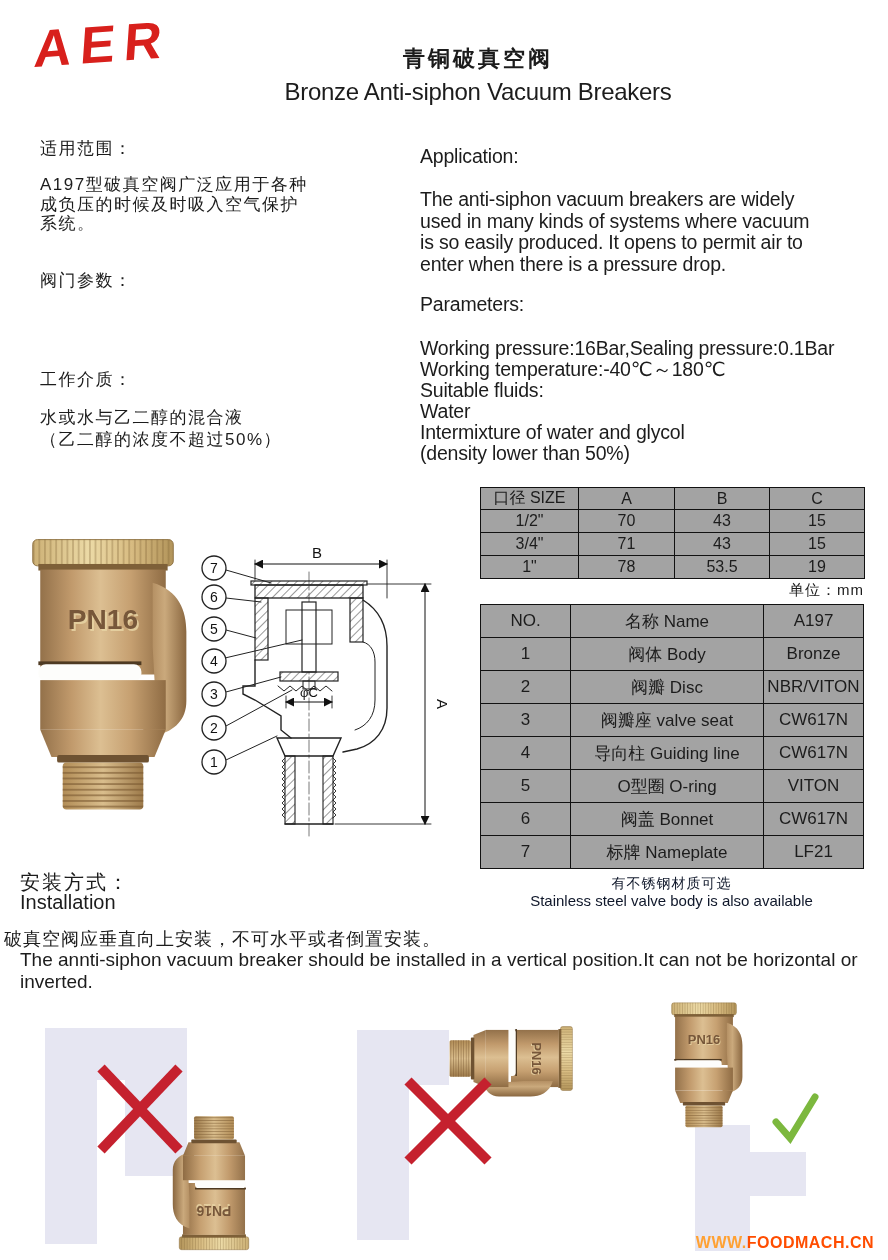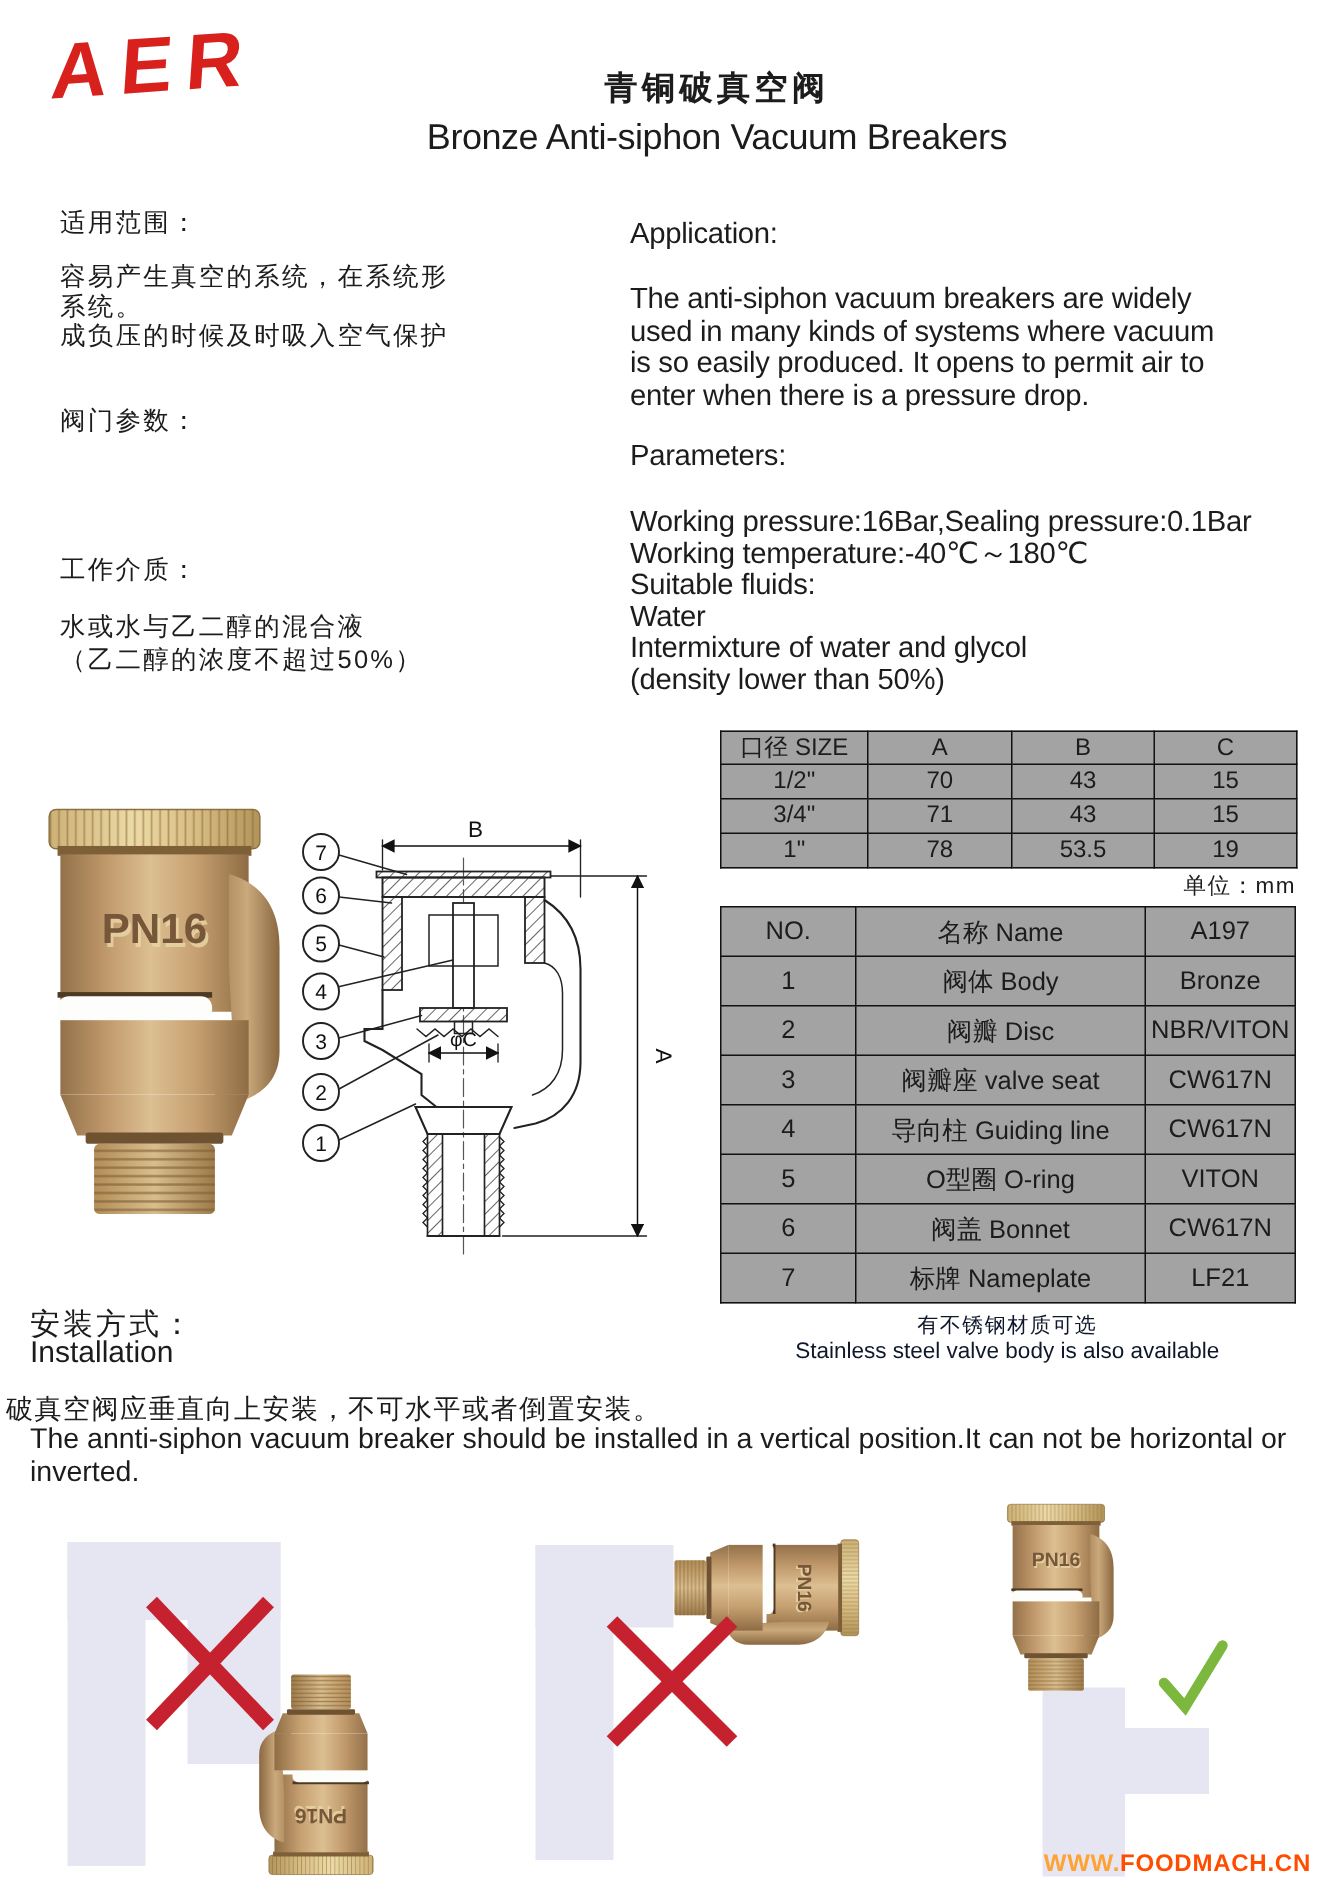--- a/index.html
+++ b/index.html
@@ -107,23 +107,23 @@
   </svg>
 
   <div class="abs logo">AER</div>
   <div class="abs titles">
     <div class="title-zh">青铜破真空阀</div>
     <div class="title-en">Bronze Anti-siphon Vacuum Breakers</div>
   </div>
 
   <div class="abs zh" style="left:40px; top:139px;">适用范围：</div>
   <div class="abs zh" style="left:40px; top:175px; width:370px;">
-      <div>容易产生真空的系统，在系统形</div>
+      <div>A197型破真空阀广泛应用于各种</div>
+      <div>成负压的时候及时吸入空气保护</div>
       <div>系统。</div>
-      <div>成负压的时候及时吸入空气保护</div>
     </div>
   <div class="abs zh" style="left:40px; top:271px;">阀门参数：</div>
   <div class="abs zh" style="left:40px; top:370px;">工作介质：</div>
   <div class="abs zh zh-lines2" style="left:40px; top:407px; width:380px;">
       <div>水或水与乙二醇的混合液</div>
       <div>（乙二醇的浓度不超过50%）</div>
     </div>
 
   <div class="abs en" style="left:420px; top:146px;">Application:</div>
   <div class="abs en" style="left:420px; top:189px; width:465px;">

